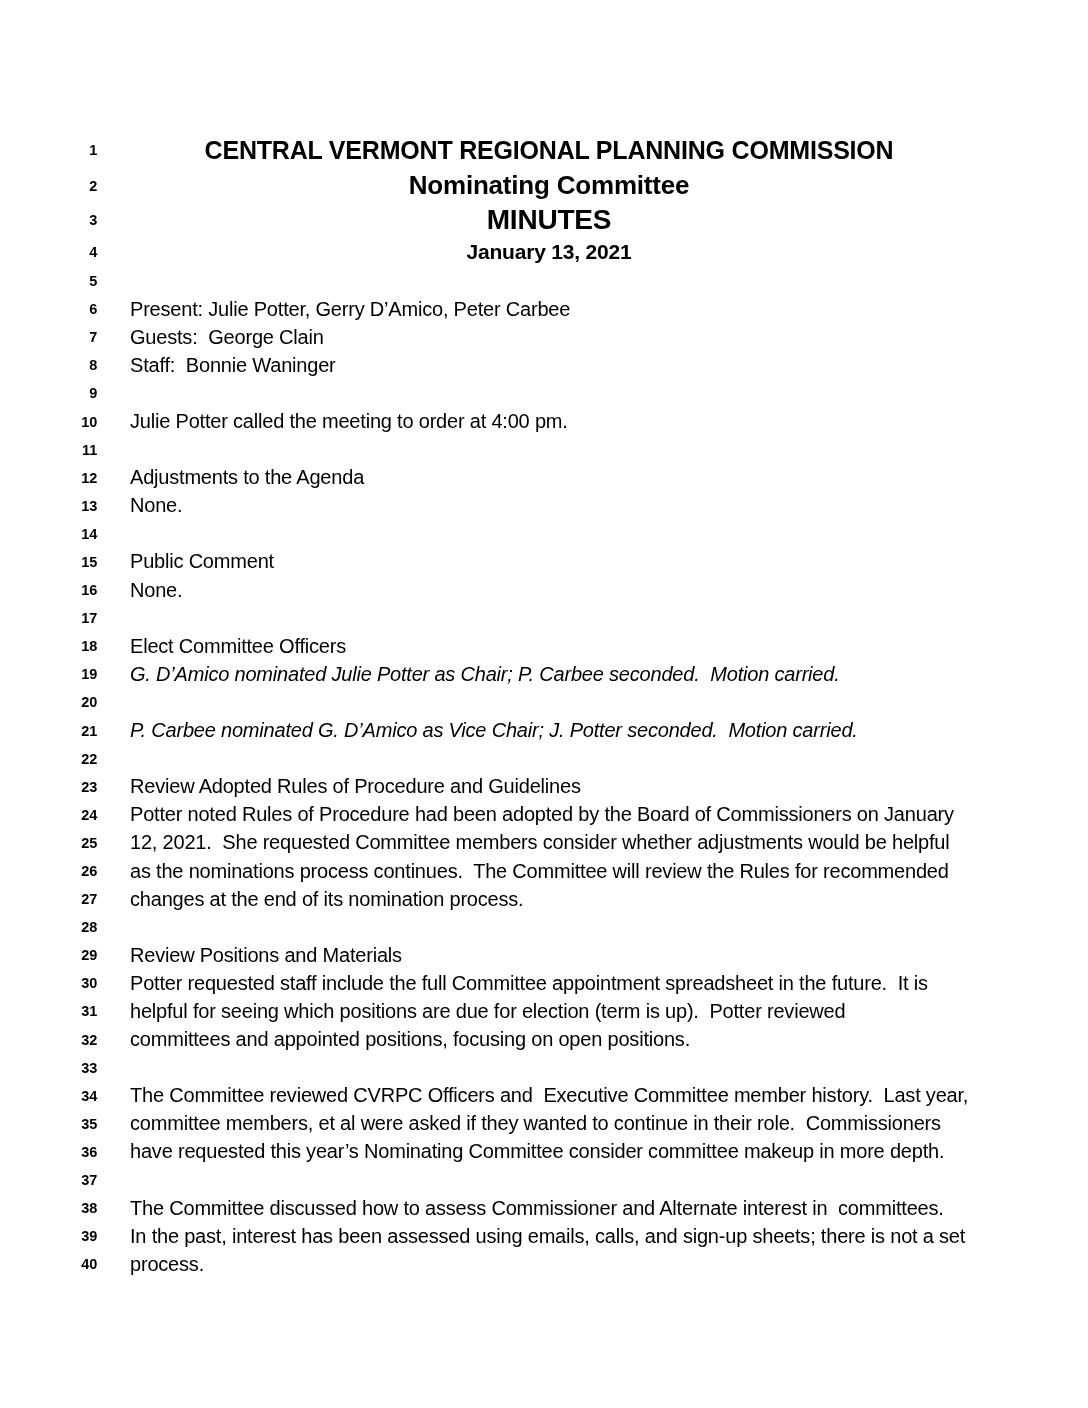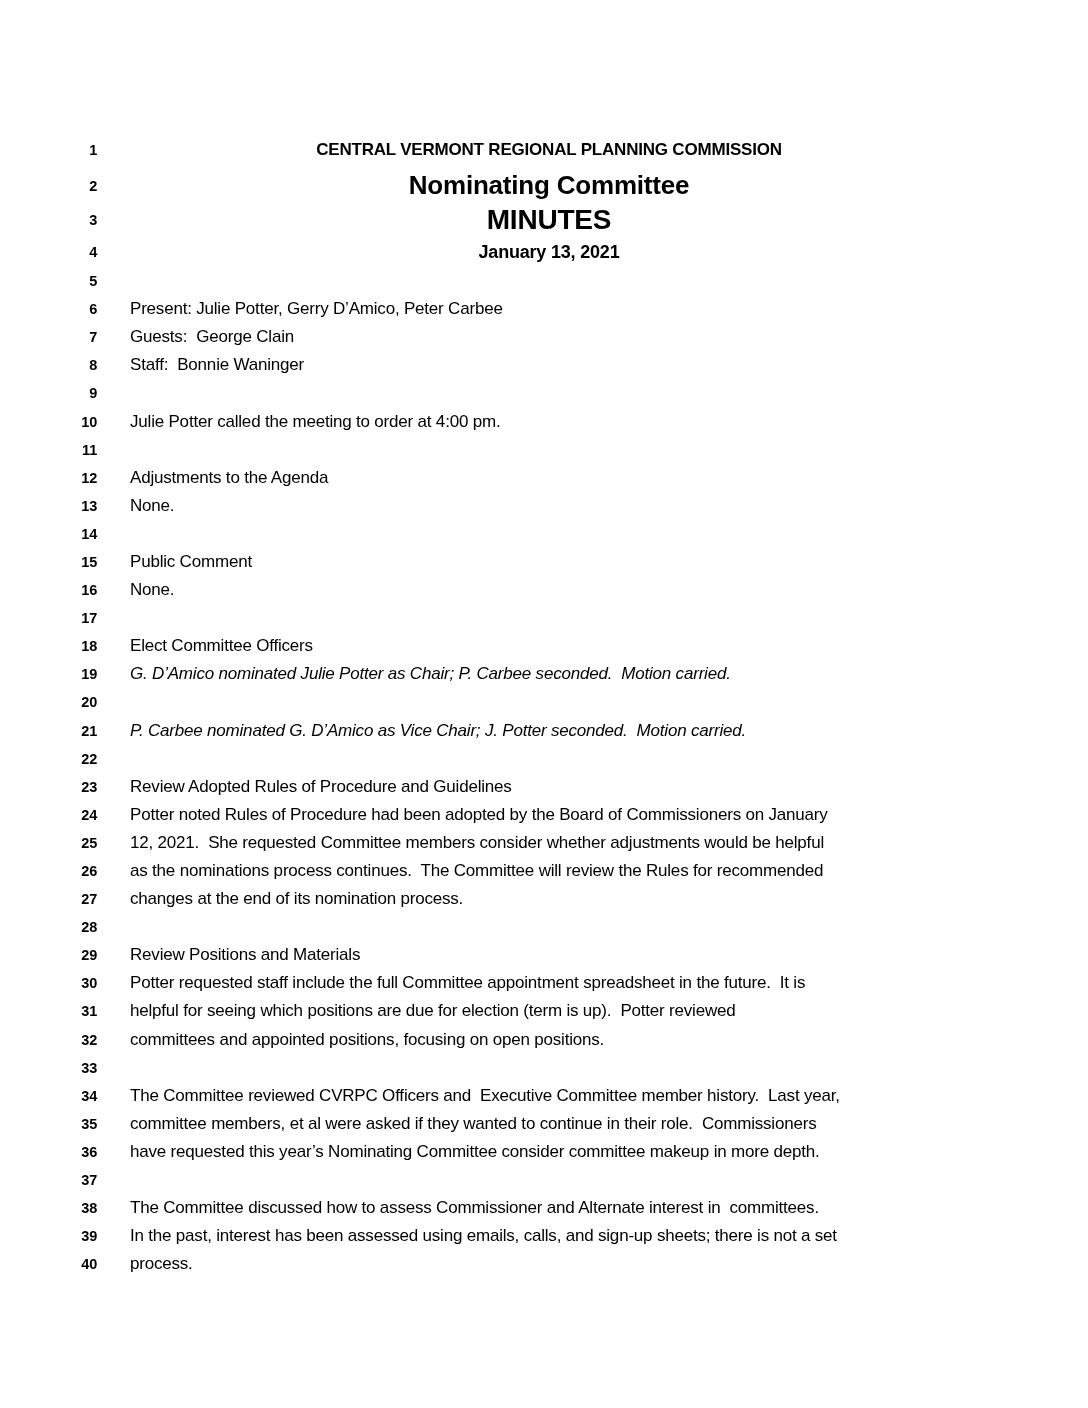--- a/index.html
+++ b/index.html
@@ -28,38 +28,38 @@
     width: 97px;
     text-align: right;
     font-size: 14.5px;
     font-weight: 700;
     letter-spacing: -0.2px;
   }
   .text {
     flex: 1 1 auto;
     margin-left: 33px;
     margin-right: 120px;
-    font-size: 17px;
+    font-size: 20px;
     letter-spacing: -0.2px;
     white-space: pre;
     overflow: visible;
   }
   
   .line.s-heading .text { font-weight: 400; }
   
   .line.s-italic .text { font-style: italic; }
   
   .line.s-title-main { height: 36px; }
-  .line.s-title-main .text { font-weight: 700; font-size: 17px; text-align: center; }
+  .line.s-title-main .text { font-weight: 700; font-size: 25px; text-align: center; }
   .line.s-title-sub { height: 35px; }
   .line.s-title-sub .text { font-weight: 700; font-size: 26px; text-align: center; }
   .line.s-title-minutes { height: 34px; }
   .line.s-title-minutes .text { font-weight: 700; font-size: 28px; text-align: center; }
   .line.s-title-date { height: 30px; }
-  .line.s-title-date .text { font-weight: 700; font-size: 18px; text-align: center; }
+  .line.s-title-date .text { font-weight: 700; font-size: 21px; text-align: center; }
 </style>
 </head>
 <body>
 
 <div class="page">
   <div class="line-list" id="line-list">
       <div class="line s-title-main">
         <span class="num">1</span>
         <span class="text">CENTRAL VERMONT REGIONAL PLANNING COMMISSION</span>
       </div>

